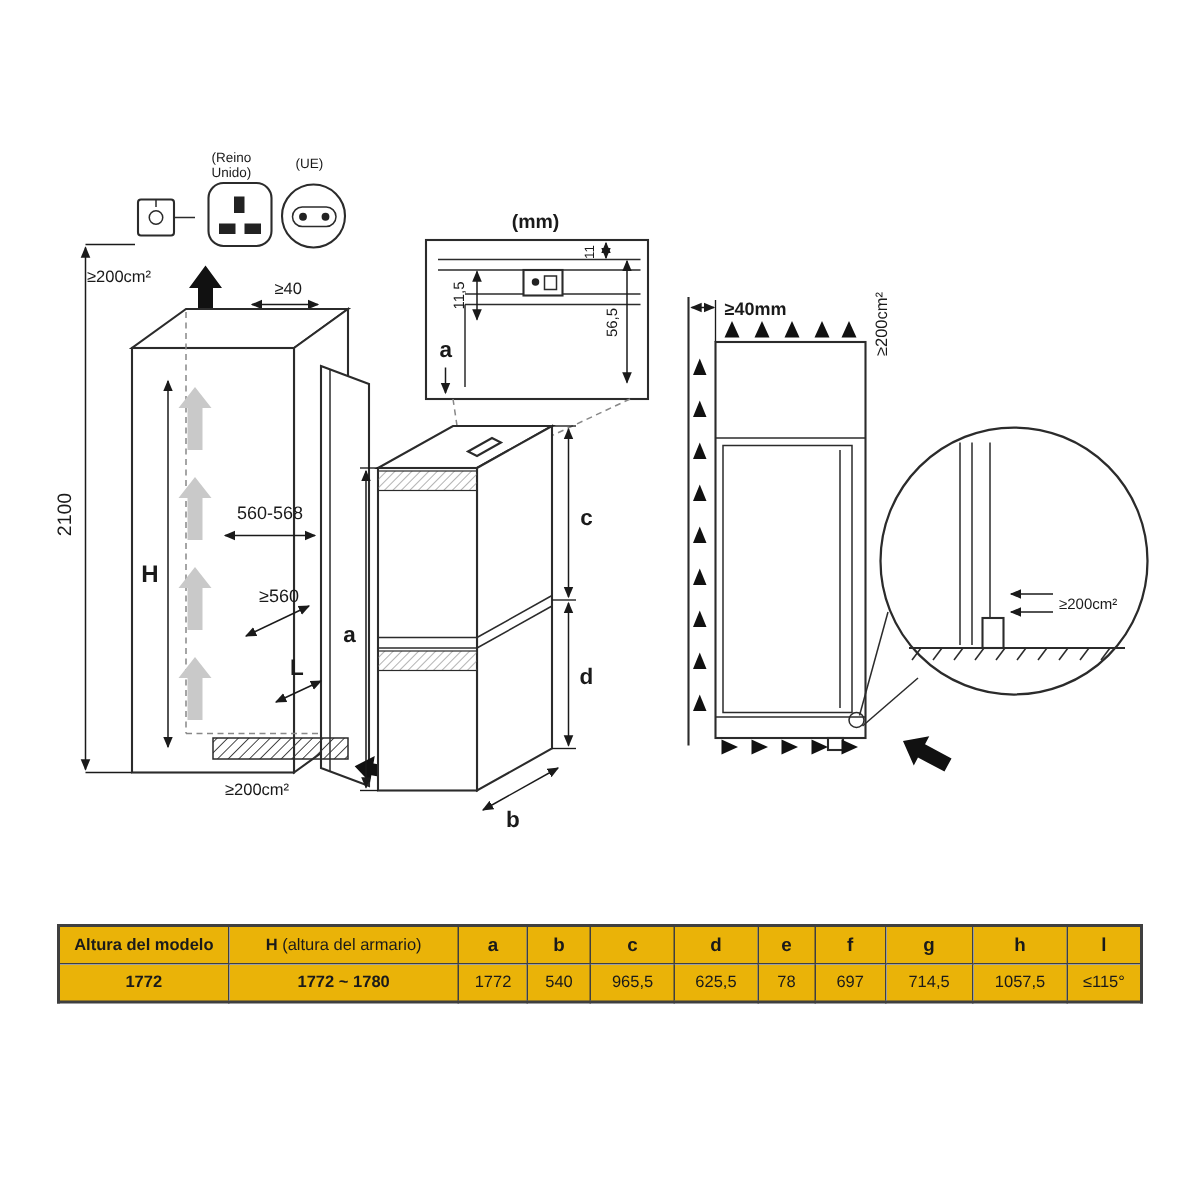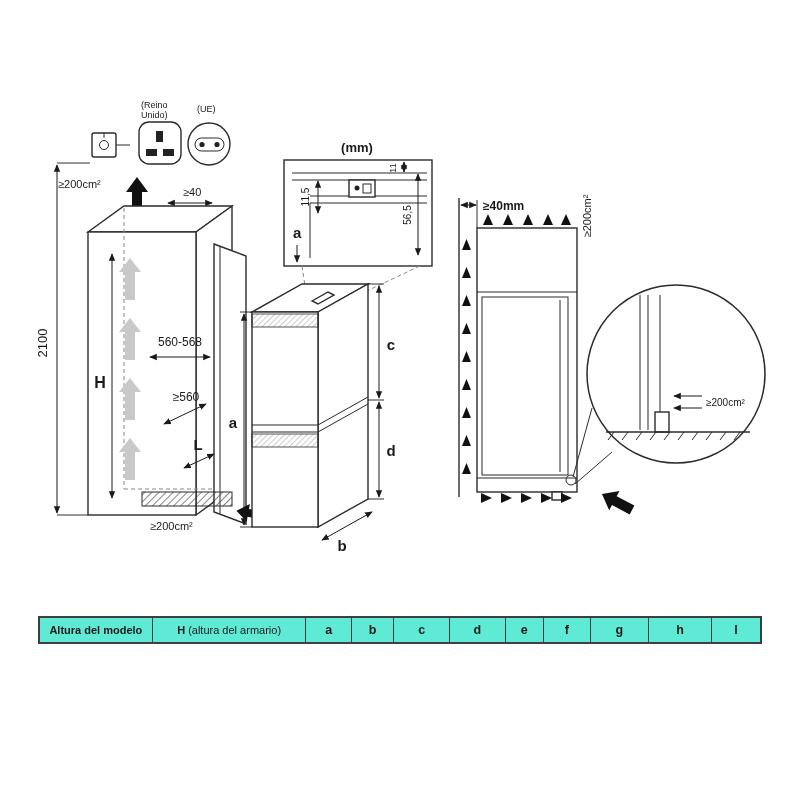--- a/index.html
+++ b/index.html
@@ -26,21 +26,21 @@
   .dash { fill:none; stroke:#888; stroke-width:1; stroke-dasharray:4 3; }
   .blk  { fill:#111; stroke:none; }
   .gry  { fill:#c9c9c9; stroke:none; }
   .slot { fill:#222; stroke:none; }
 
   .dims-table { position:absolute; left:38px; top:616px; }
   .dims-table table { border-collapse:collapse; table-layout:fixed; width:724px; border:2px solid #3f3f3f; }
   .dims-table th, .dims-table td {
     border:1px solid #3f3f3f; text-align:center; vertical-align:middle;
     font-size:11px; color:#1a1a1a; height:22px; padding:1px 2px;
-    white-space:nowrap; overflow:hidden; background:#5eead4;
+    white-space:nowrap; overflow:hidden; background:#eab308;
   }
   .dims-table th.letter { font-size:12.5px; font-weight:bold; }
   .dims-table th.model  { font-size:11px; font-weight:bold; }
   .dims-table th.hcol   { font-size:11px; font-weight:bold; }
   .dims-table th.hcol .rest { font-weight:normal; }
   .dims-table td.strong { font-weight:bold; }
 </style>
 </head>
 <body>
 
@@ -283,17 +283,30 @@
       <th class="letter">a</th>
       <th class="letter">b</th>
       <th class="letter">c</th>
       <th class="letter">d</th>
       <th class="letter">e</th>
       <th class="letter">f</th>
       <th class="letter">g</th>
       <th class="letter">h</th>
       <th class="letter">l</th>
     </tr>
+    <tr>
+      <td class="strong">1772</td>
+      <td class="strong">1772 ~ 1780</td>
+      <td>1772</td>
+      <td>540</td>
+      <td>965,5</td>
+      <td>625,5</td>
+      <td>78</td>
+      <td>697</td>
+      <td>714,5</td>
+      <td>1057,5</td>
+      <td>≤115°</td>
+    </tr>
   </tbody>
       </table>
 </div>
 
 </div>
 
 </body></html>

